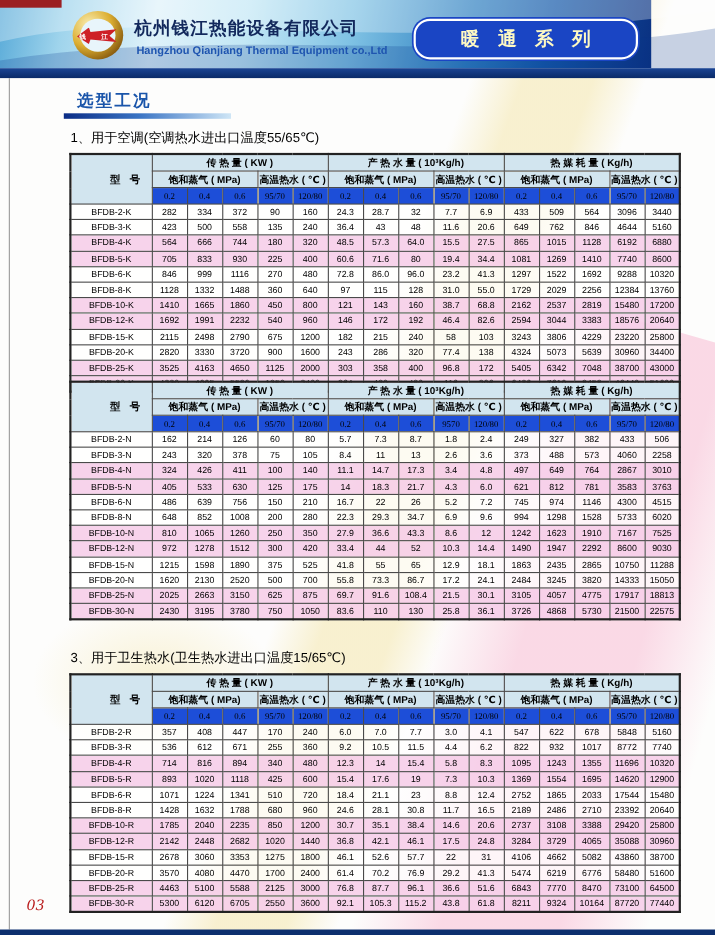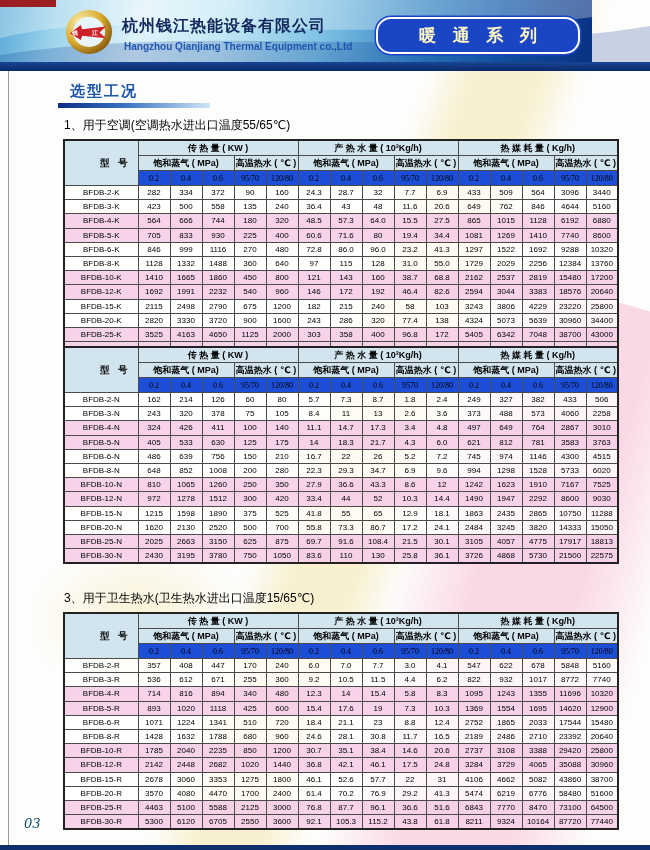--- a/index.html
+++ b/index.html
@@ -45,21 +45,21 @@
   .company-en { position:absolute; left:124px; top:41px; font-size:10px; font-weight:bold;
     color:#1f55b0; white-space:nowrap; }
   .series-badge { position:absolute; left:376px; top:17px; width:200px; height:33px;
     background:#1a45c4; border:2px solid #ffffff; border-radius:15px;
     box-shadow:0 0 0 1.5px #1a45c4; display:flex; align-items:center; justify-content:center;
     color:#fef9c3; font-size:17px; font-weight:bold; letter-spacing:6px; text-indent:6px; }
   
   .page-left-line { position:absolute; left:8px; top:71px; height:774px; width:1px; background:#9a9a9a; z-index:3; }
   .footer-bar { position:absolute; left:0; bottom:0; width:650px; height:5px; background:#0d2f6e; z-index:3; }
   .page-number { position:absolute; left:24px; top:816px; font-family:"DejaVu Serif","Liberation Serif",serif;
-    font-style:italic; font-size:13px; color:#0c4a6e; z-index:3; }
+    font-style:italic; font-size:13px; color:#b91c1c; z-index:3; }
   
   .section-head { position:absolute; left:58px; top:82px; z-index:3; }
   .section-title { font-size:15px; font-weight:bold; color:#1a55aa; letter-spacing:2px; padding-left:12px; }
   .section-underline { margin-top:2px; width:152px; height:5px;
     background:linear-gradient(90deg,#0b2d86 0%,#3a74c4 45%,#cfe6f6 100%); }
   
   .table-block { position:absolute; left:63px; width:558px; z-index:2; }
   .tb1 { top:107px; } .tb2 { top:346px; } .tb3 { top:580px; }
   .caption { font-size:12px; color:#000; margin:10px 0 5px 1px; white-space:nowrap; }
   table { border-collapse:collapse; table-layout:fixed; width:556px; border:2px solid #222;

